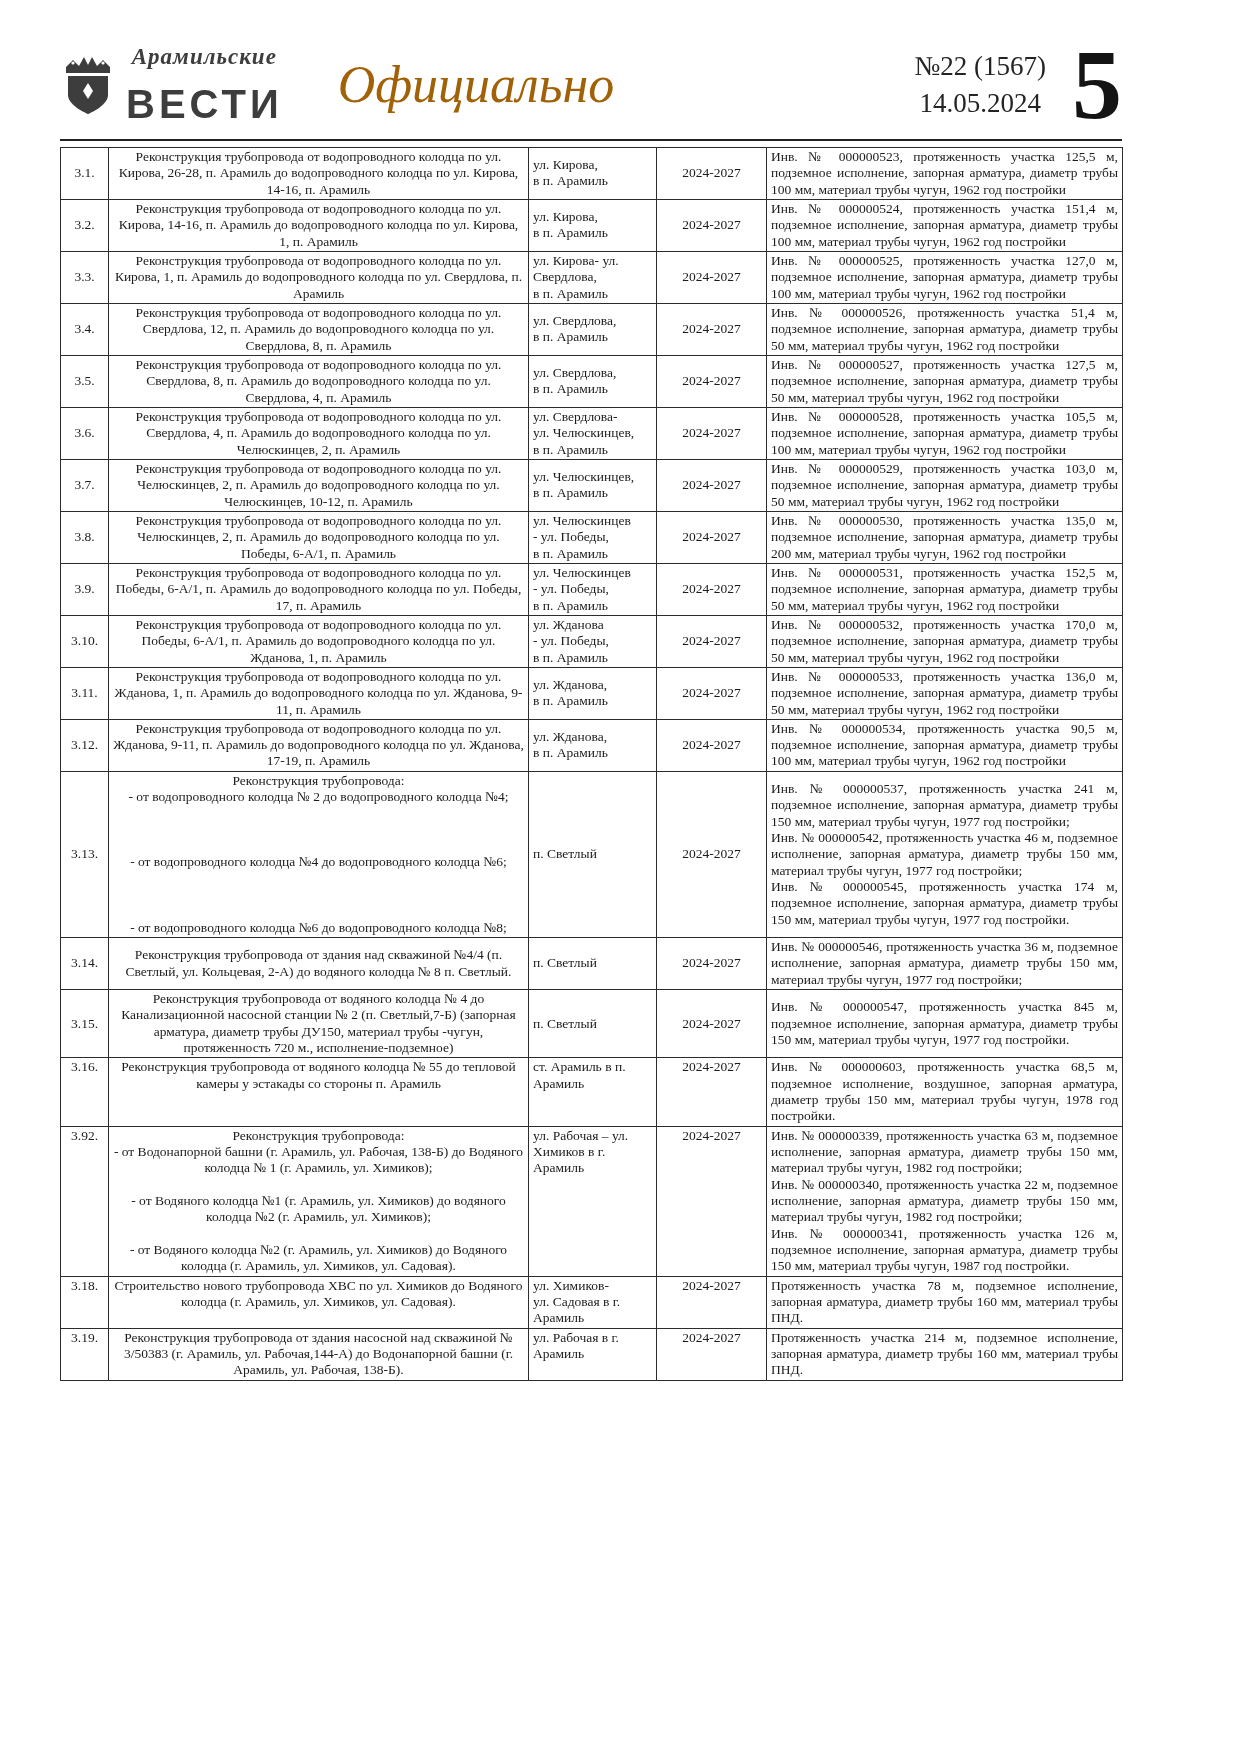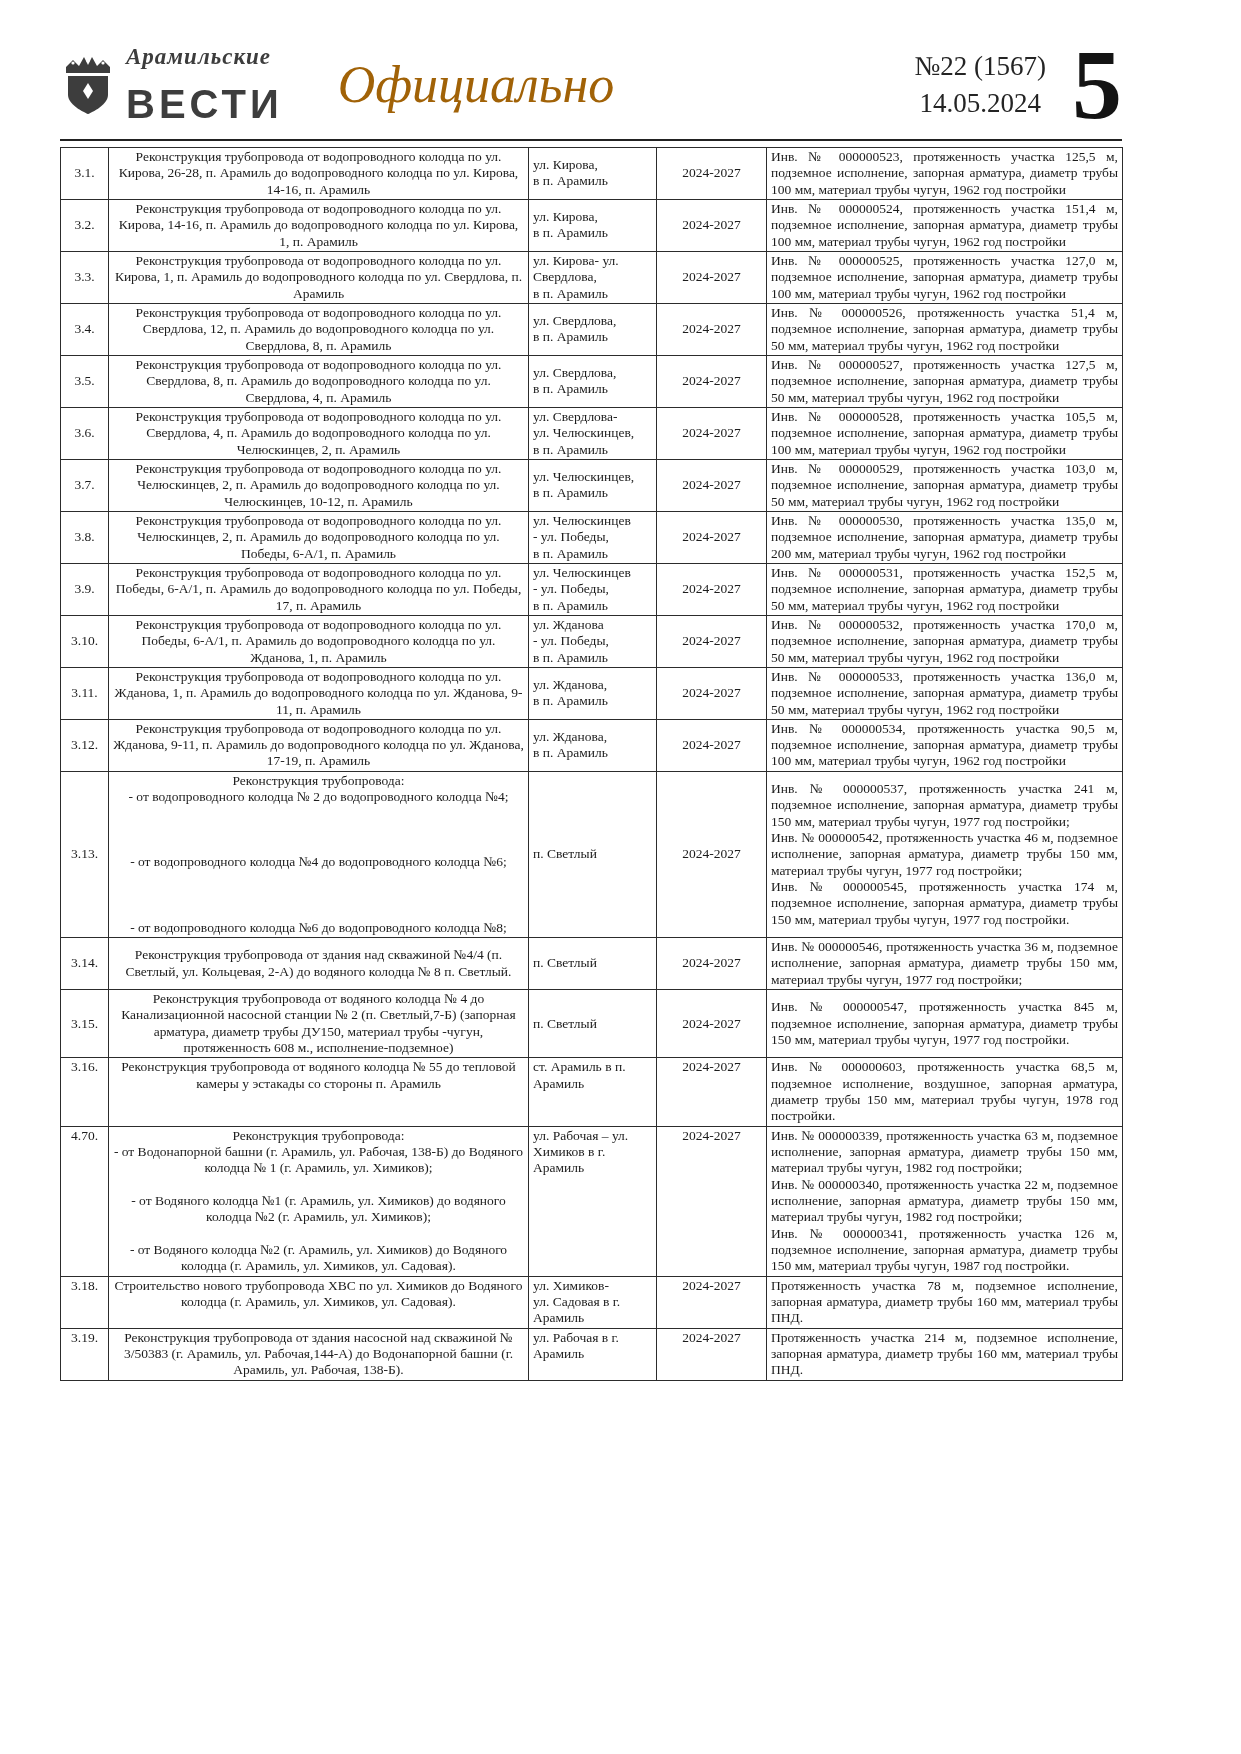--- a/index.html
+++ b/index.html
@@ -20,21 +20,21 @@
   .masthead {
     display: flex;
     align-items: center;
     padding-bottom: 12px;
     border-bottom: 2px solid #222222;
     margin-bottom: 6px;
     min-height: 96px;
   }
   .brand { display: flex; align-items: center; gap: 10px; }
   .emblem { display: inline-block; line-height: 0; }
-  .wordmark { display: flex; flex-direction: column; line-height: 1; }
+  .wordmark { display: flex; flex-direction: column; line-height: 1; text-align: center; }
   .brand-line1 {
     font-family: "Liberation Serif", serif;
     font-style: italic; font-weight: bold;
     font-size: 23px; color: #3d3d3d;
     letter-spacing: 1px;
   }
   .brand-line2 {
     font-family: "Liberation Sans", sans-serif;
     font-weight: bold; font-size: 40px;
     letter-spacing: 4px; color: #3d3d3d;
@@ -251,35 +251,35 @@
         </tr>
         <tr>
           <td class="col-num">3.14.</td>
           <td class="col-description">Реконструкция трубопровода от здания над скважиной №4/4 (п. Светлый, ул. Кольцевая, 2-А) до водяного колодца № 8 п. Светлый.</td>
           <td class="col-location">п. Светлый</td>
           <td class="col-period">2024-2027</td>
           <td class="col-details">Инв. № 000000546, протяженность участка 36 м, подземное исполнение, запорная арматура, диаметр трубы 150 мм, материал трубы чугун, 1977 год постройки;</td>
         </tr>
         <tr>
           <td class="col-num">3.15.</td>
-          <td class="col-description">Реконструкция трубопровода от водяного колодца № 4 до Канализационной насосной станции № 2 (п. Светлый,7-Б) (запорная арматура, диаметр трубы ДУ150, материал трубы -чугун, протяженность 608 м., исполнение-подземное)</td>
+          <td class="col-description">Реконструкция трубопровода от водяного колодца № 4 до Канализационной насосной станции № 2 (п. Светлый,7-Б) (запорная арматура, диаметр трубы ДУ150, материал трубы -чугун, протяженность 720 м., исполнение-подземное)</td>
           <td class="col-location">п. Светлый</td>
           <td class="col-period">2024-2027</td>
           <td class="col-details">Инв. № 000000547, протяженность участка 845 м, подземное исполнение, запорная арматура, диаметр трубы 150 мм, материал трубы чугун, 1977 год постройки.</td>
         </tr>
         <tr class="vtop">
           <td class="col-num">3.16.</td>
           <td class="col-description">Реконструкция трубопровода от водяного колодца № 55 до тепловой камеры у эстакады со стороны п. Арамиль</td>
           <td class="col-location">ст. Арамиль в п.
 Арамиль</td>
           <td class="col-period">2024-2027</td>
           <td class="col-details">Инв. № 000000603, протяженность участка 68,5 м, подземное исполнение, воздушное, запорная арматура, диаметр трубы 150 мм, материал трубы чугун, 1978 год постройки.</td>
         </tr>
         <tr class="vtop">
-          <td class="col-num">4.70.</td>
+          <td class="col-num">3.92.</td>
           <td class="col-description">Реконструкция трубопровода:
 - от Водонапорной башни (г. Арамиль, ул. Рабочая, 138-Б) до Водяного колодца № 1 (г. Арамиль, ул. Химиков);
 
 - от Водяного колодца №1 (г. Арамиль, ул. Химиков) до водяного колодца №2 (г. Арамиль, ул. Химиков);
 
 - от Водяного колодца №2 (г. Арамиль, ул. Химиков) до Водяного колодца (г. Арамиль, ул. Химиков, ул. Садовая).</td>
           <td class="col-location">ул. Рабочая – ул.
 Химиков в г. Арамиль</td>
           <td class="col-period">2024-2027</td>
           <td class="col-details">Инв. № 000000339, протяженность участка 63 м, подземное исполнение, запорная арматура, диаметр трубы 150 мм, материал трубы чугун, 1982 год постройки;

